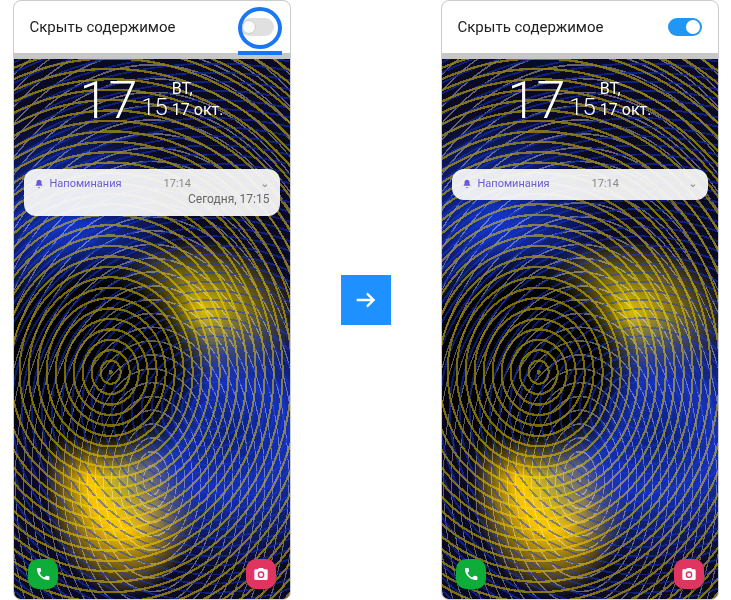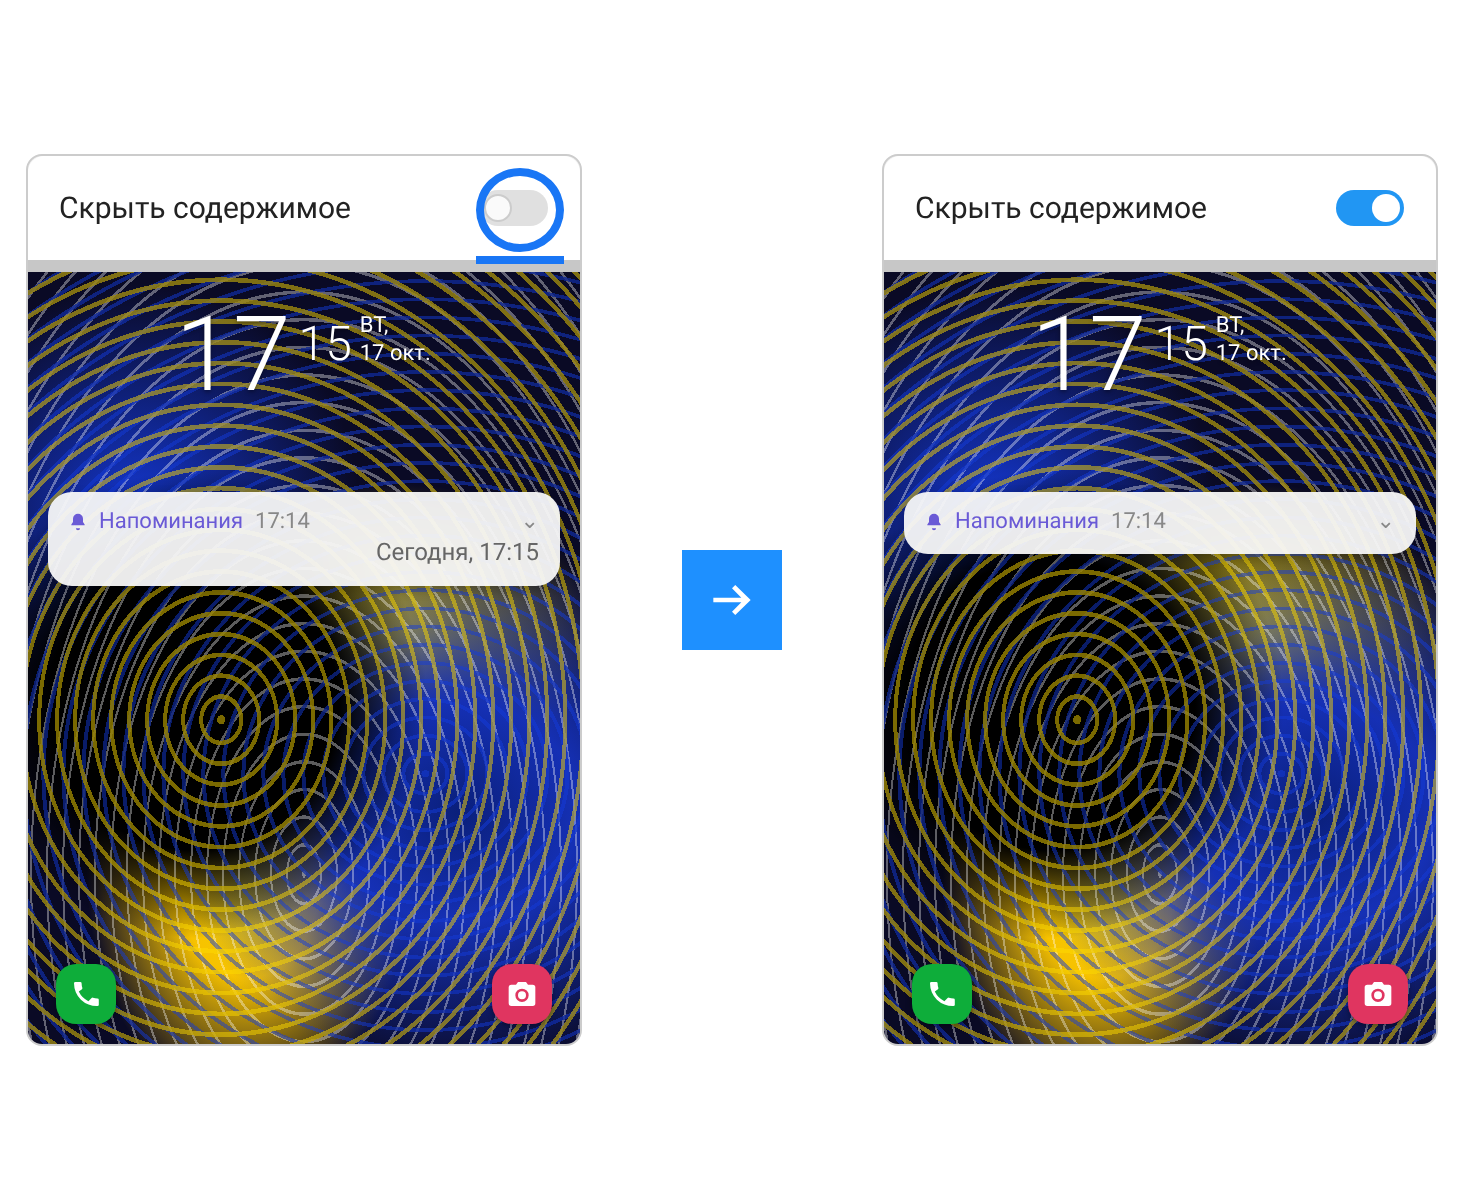--- a/index.html
+++ b/index.html
@@ -8,21 +8,21 @@
       background: #fff;
       width: 731px;
       height: 600px;
       display: flex;
       align-items: center;
       justify-content: center;
       gap: 50px;
     }
     .phone {
       width: 278px;
-      height: 446px;
+      height: 600px;
       border: 1px solid #ccc;
       border-radius: 8px;
       background: #f1f1f1;
       overflow: hidden;
       position: relative;
     }
     .header {
       background: #fff;
       height: 52px;
       display: flex;
@@ -124,21 +124,21 @@
     .clock-time {
       display:inline-flex;
       align-items:flex-start;
       gap:4px;
     }
     .hours { font-size:52px; font-weight:300; line-height:1; }
     .mins { font-size:24px; font-weight:300; line-height:1; margin-top:4px; }
     .dateblock {
       text-align:left;
       display:inline-block;
-      font-size:11px;
+      font-size:16px;
       line-height:1.3;
       margin-top:4px;
     }
     .notif {
       position:absolute;
       top:110px;
       left:10px; right:10px;
       background:rgba(247,247,247,0.95);
       border-radius:12px;
       padding:8px 10px 10px;
@@ -148,21 +148,21 @@
       display:flex;
       align-items:center;
       gap:6px;
       font-size:11px;
       color:#6a5ad6;
     }
     .bell {
       width:10px;height:10px;display:inline-block;
     }
     .bell svg{width:10px;height:10px;fill:#6a5ad6;}
-    .notif-time { color:#888; }
+    .notif-time { color:#888;margin-left:36px; }
     .chevron {
       margin-left:auto;
       color:#888;
       font-size:11px;
     }
     .notif-body {
       margin-top:6px;
       font-size:13px;
       color:#222;
     }

